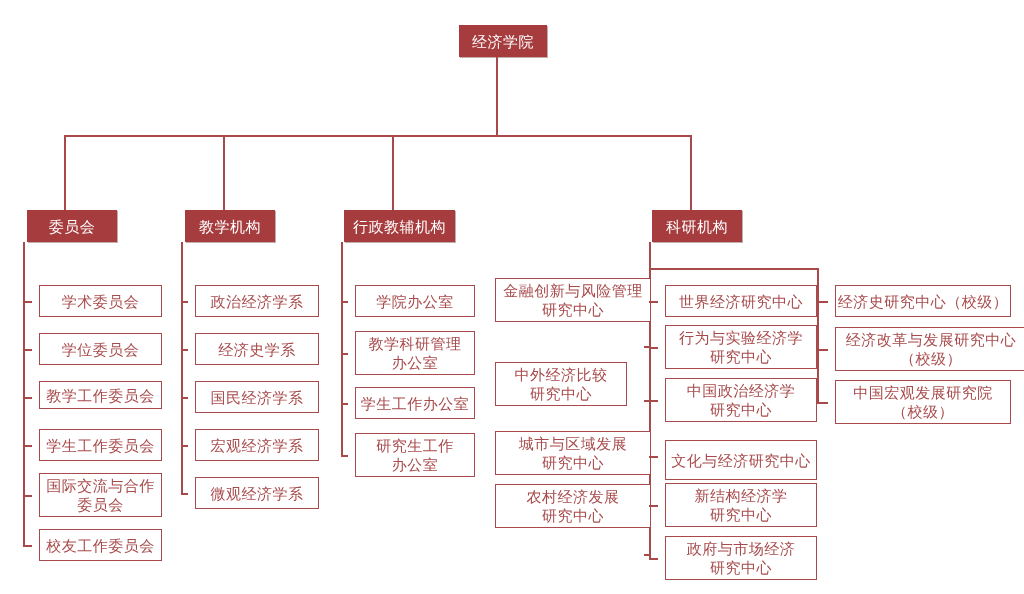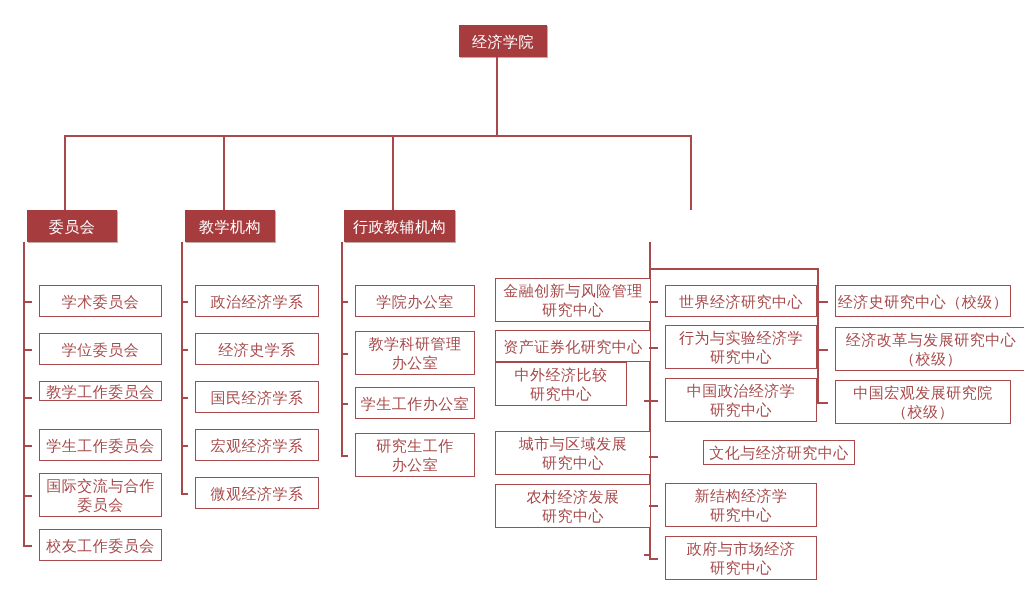--- a/index.html
+++ b/index.html
@@ -52,31 +52,32 @@
   <div class="vline" style="left:496px;top:57px;height:78px"></div>
   <div class="hline" style="left:64px;top:135px;width:627px"></div>
   <div class="vline" style="left:64px;top:135px;height:75px"></div>
   <div class="vline" style="left:223px;top:135px;height:75px"></div>
   <div class="vline" style="left:392px;top:135px;height:75px"></div>
   <div class="vline" style="left:690px;top:135px;height:75px"></div>
 
   <div class="node branch" style="left:20px;top:210px;width:90px;height:32px">委员会</div>
   <div class="node branch" style="left:178px;top:210px;width:90px;height:32px">教学机构</div>
   <div class="node branch" style="left:337px;top:210px;width:111px;height:32px">行政教辅机构</div>
+  <div class="node branch" style="left:645px;top:210px;width:90px;height:32px">科研机构</div>
 
   <div class="vline" style="left:23px;top:242px;height:303px"></div>
   <div class="hline" style="left:23px;top:301px;width:9px"></div>
   <div class="hline" style="left:23px;top:349px;width:9px"></div>
   <div class="hline" style="left:23px;top:397px;width:9px"></div>
   <div class="hline" style="left:23px;top:445px;width:9px"></div>
   <div class="hline" style="left:23px;top:495px;width:9px"></div>
   <div class="hline" style="left:23px;top:545px;width:9px"></div>
   <div class="node leaf" style="left:32px;top:333px;width:123px;height:32px">学位委员会</div>
   <div class="node leaf" style="left:32px;top:285px;width:123px;height:32px">学术委员会</div>
-  <div class="node leaf" style="left:32px;top:381px;width:123px;height:20px">教学工作委员会</div>
+  <div class="node leaf" style="left:32px;top:381px;width:123px;height:28px">教学工作委员会</div>
   <div class="node leaf" style="left:32px;top:429px;width:123px;height:32px">学生工作委员会</div>
   <div class="node leaf" style="left:32px;top:473px;width:123px;height:44px">国际交流与合作
 委员会</div>
   <div class="node leaf" style="left:32px;top:529px;width:123px;height:32px">校友工作委员会</div>
 
   <div class="vline" style="left:181px;top:242px;height:251px"></div>
   <div class="hline" style="left:181px;top:301px;width:7px"></div>
   <div class="hline" style="left:181px;top:349px;width:7px"></div>
   <div class="hline" style="left:181px;top:397px;width:7px"></div>
   <div class="hline" style="left:181px;top:445px;width:7px"></div>
@@ -104,40 +105,39 @@
   <div class="vline" style="left:817px;top:268px;height:134px"></div>
 
   <div class="hline" style="left:644px;top:300px;width:5px"></div>
   <div class="hline" style="left:644px;top:346px;width:5px"></div>
   <div class="hline" style="left:644px;top:400px;width:5px"></div>
   <div class="hline" style="left:644px;top:453px;width:5px"></div>
   <div class="hline" style="left:644px;top:506px;width:5px"></div>
   <div class="hline" style="left:644px;top:554px;width:5px"></div>
   <div class="node leaf" style="left:488px;top:278px;width:156px;height:44px">金融创新与风险管理
 研究中心</div>
-  <div class="node leaf" style="left:488px;top:330px;width:156px;height:32px">资产证券化研究中心</div>
   <div class="node leaf" style="left:488px;top:362px;width:132px;height:44px">中外经济比较
 研究中心</div>
   <div class="node leaf" style="left:488px;top:431px;width:156px;height:44px">城市与区域发展
 研究中心</div>
   <div class="node leaf" style="left:488px;top:484px;width:156px;height:44px">农村经济发展
 研究中心</div>
 
   <div class="hline" style="left:649px;top:301px;width:9px"></div>
   <div class="hline" style="left:649px;top:347px;width:9px"></div>
   <div class="hline" style="left:649px;top:400px;width:9px"></div>
   <div class="hline" style="left:649px;top:456px;width:9px"></div>
   <div class="hline" style="left:649px;top:505px;width:9px"></div>
   <div class="hline" style="left:649px;top:558px;width:9px"></div>
   <div class="node leaf" style="left:658px;top:285px;width:152px;height:32px">世界经济研究中心</div>
   <div class="node leaf" style="left:658px;top:325px;width:152px;height:44px">行为与实验经济学
 研究中心</div>
   <div class="node leaf" style="left:658px;top:378px;width:152px;height:44px">中国政治经济学
 研究中心</div>
-  <div class="node leaf" style="left:696px;top:440px;width:152px;height:25px">文化与经济研究中心</div>
+  <div class="node leaf" style="left:658px;top:440px;width:152px;height:40px">文化与经济研究中心</div>
   <div class="node leaf" style="left:658px;top:483px;width:152px;height:44px">新结构经济学
 研究中心</div>
   <div class="node leaf" style="left:658px;top:536px;width:152px;height:44px">政府与市场经济
 研究中心</div>
 
   <div class="hline" style="left:817px;top:301px;width:11px"></div>
   <div class="hline" style="left:817px;top:349px;width:11px"></div>
   <div class="hline" style="left:817px;top:402px;width:11px"></div>
   <div class="node leaf" style="left:828px;top:285px;width:176px;height:32px">经济史研究中心（校级）</div>
   <div class="node leaf" style="left:828px;top:327px;width:192px;height:44px">经济改革与发展研究中心

